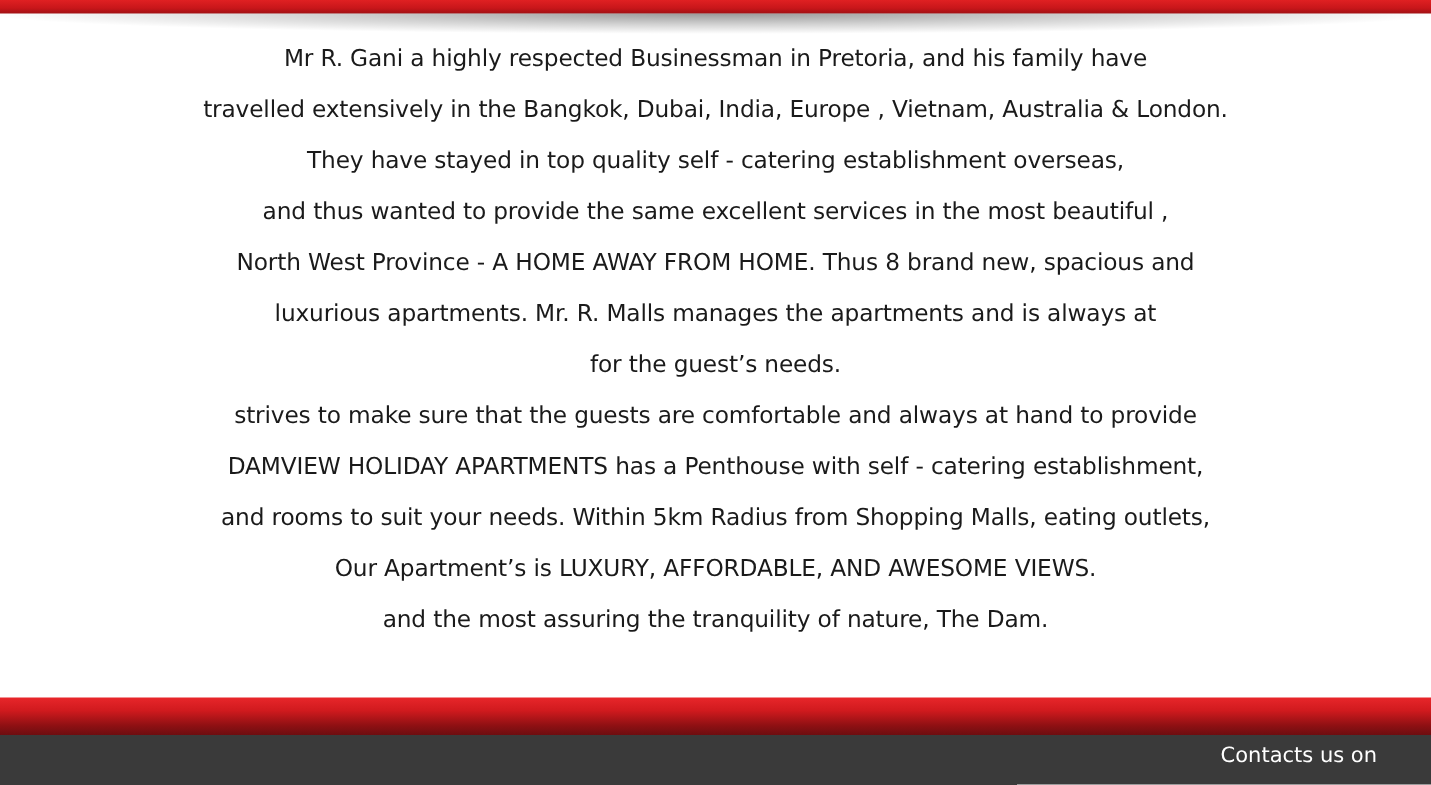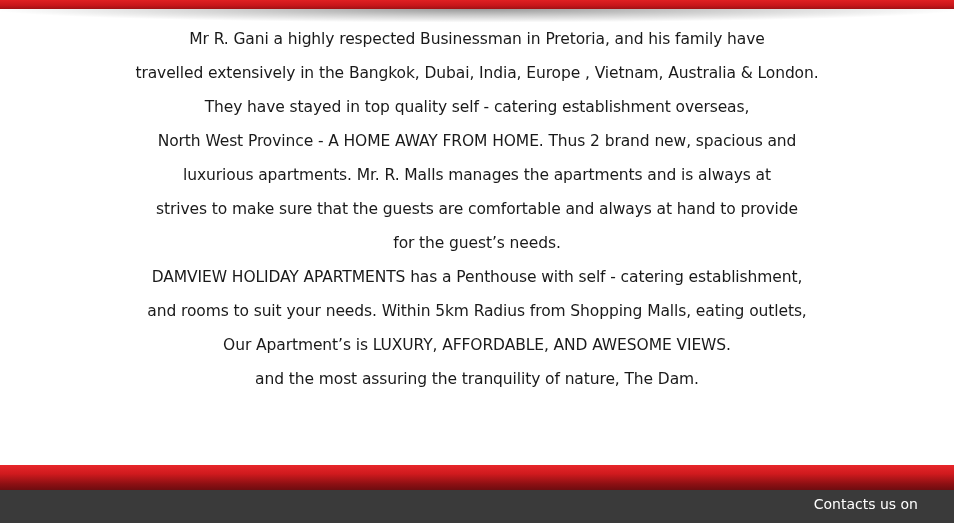--- a/index.html
+++ b/index.html
@@ -86,24 +86,25 @@
 
 <div class="page">
 
   <div class="top-bar"></div>
   <div class="top-shadow"></div>
 
   <div class="content">
     <p>Mr R. Gani a highly respected Businessman in Pretoria, and his family have</p>
     <p>travelled extensively in the Bangkok, Dubai, India, Europe , Vietnam, Australia &amp; London.</p>
     <p>They have stayed in top quality self - catering establishment overseas,</p>
-    <p>North West Province - A HOME AWAY FROM HOME. Thus 2 brand new, spacious and</p>
+    <p>and thus wanted to provide the same excellent services in the most beautiful ,</p>
+    <p>North West Province - A HOME AWAY FROM HOME. Thus 8 brand new, spacious and</p>
     <p>luxurious apartments. Mr. R. Malls manages the apartments and is always at</p>
+    <p>for the guest’s needs.</p>
     <p>strives to make sure that the guests are comfortable and always at hand to provide</p>
-    <p>for the guest’s needs.</p>
     <p>DAMVIEW HOLIDAY APARTMENTS has a Penthouse with self - catering establishment,</p>
     <p>and rooms to suit your needs. Within 5km Radius from Shopping Malls, eating outlets,</p>
     <p>Our  Apartment’s is LUXURY, AFFORDABLE, AND AWESOME VIEWS.</p>
     <p>and the most assuring the tranquility of nature, The Dam.</p>
   </div>
 
   <div class="bottom-bar"></div>
 
   <div class="footer">
     <div class="footer-text">Contacts us on</div>

